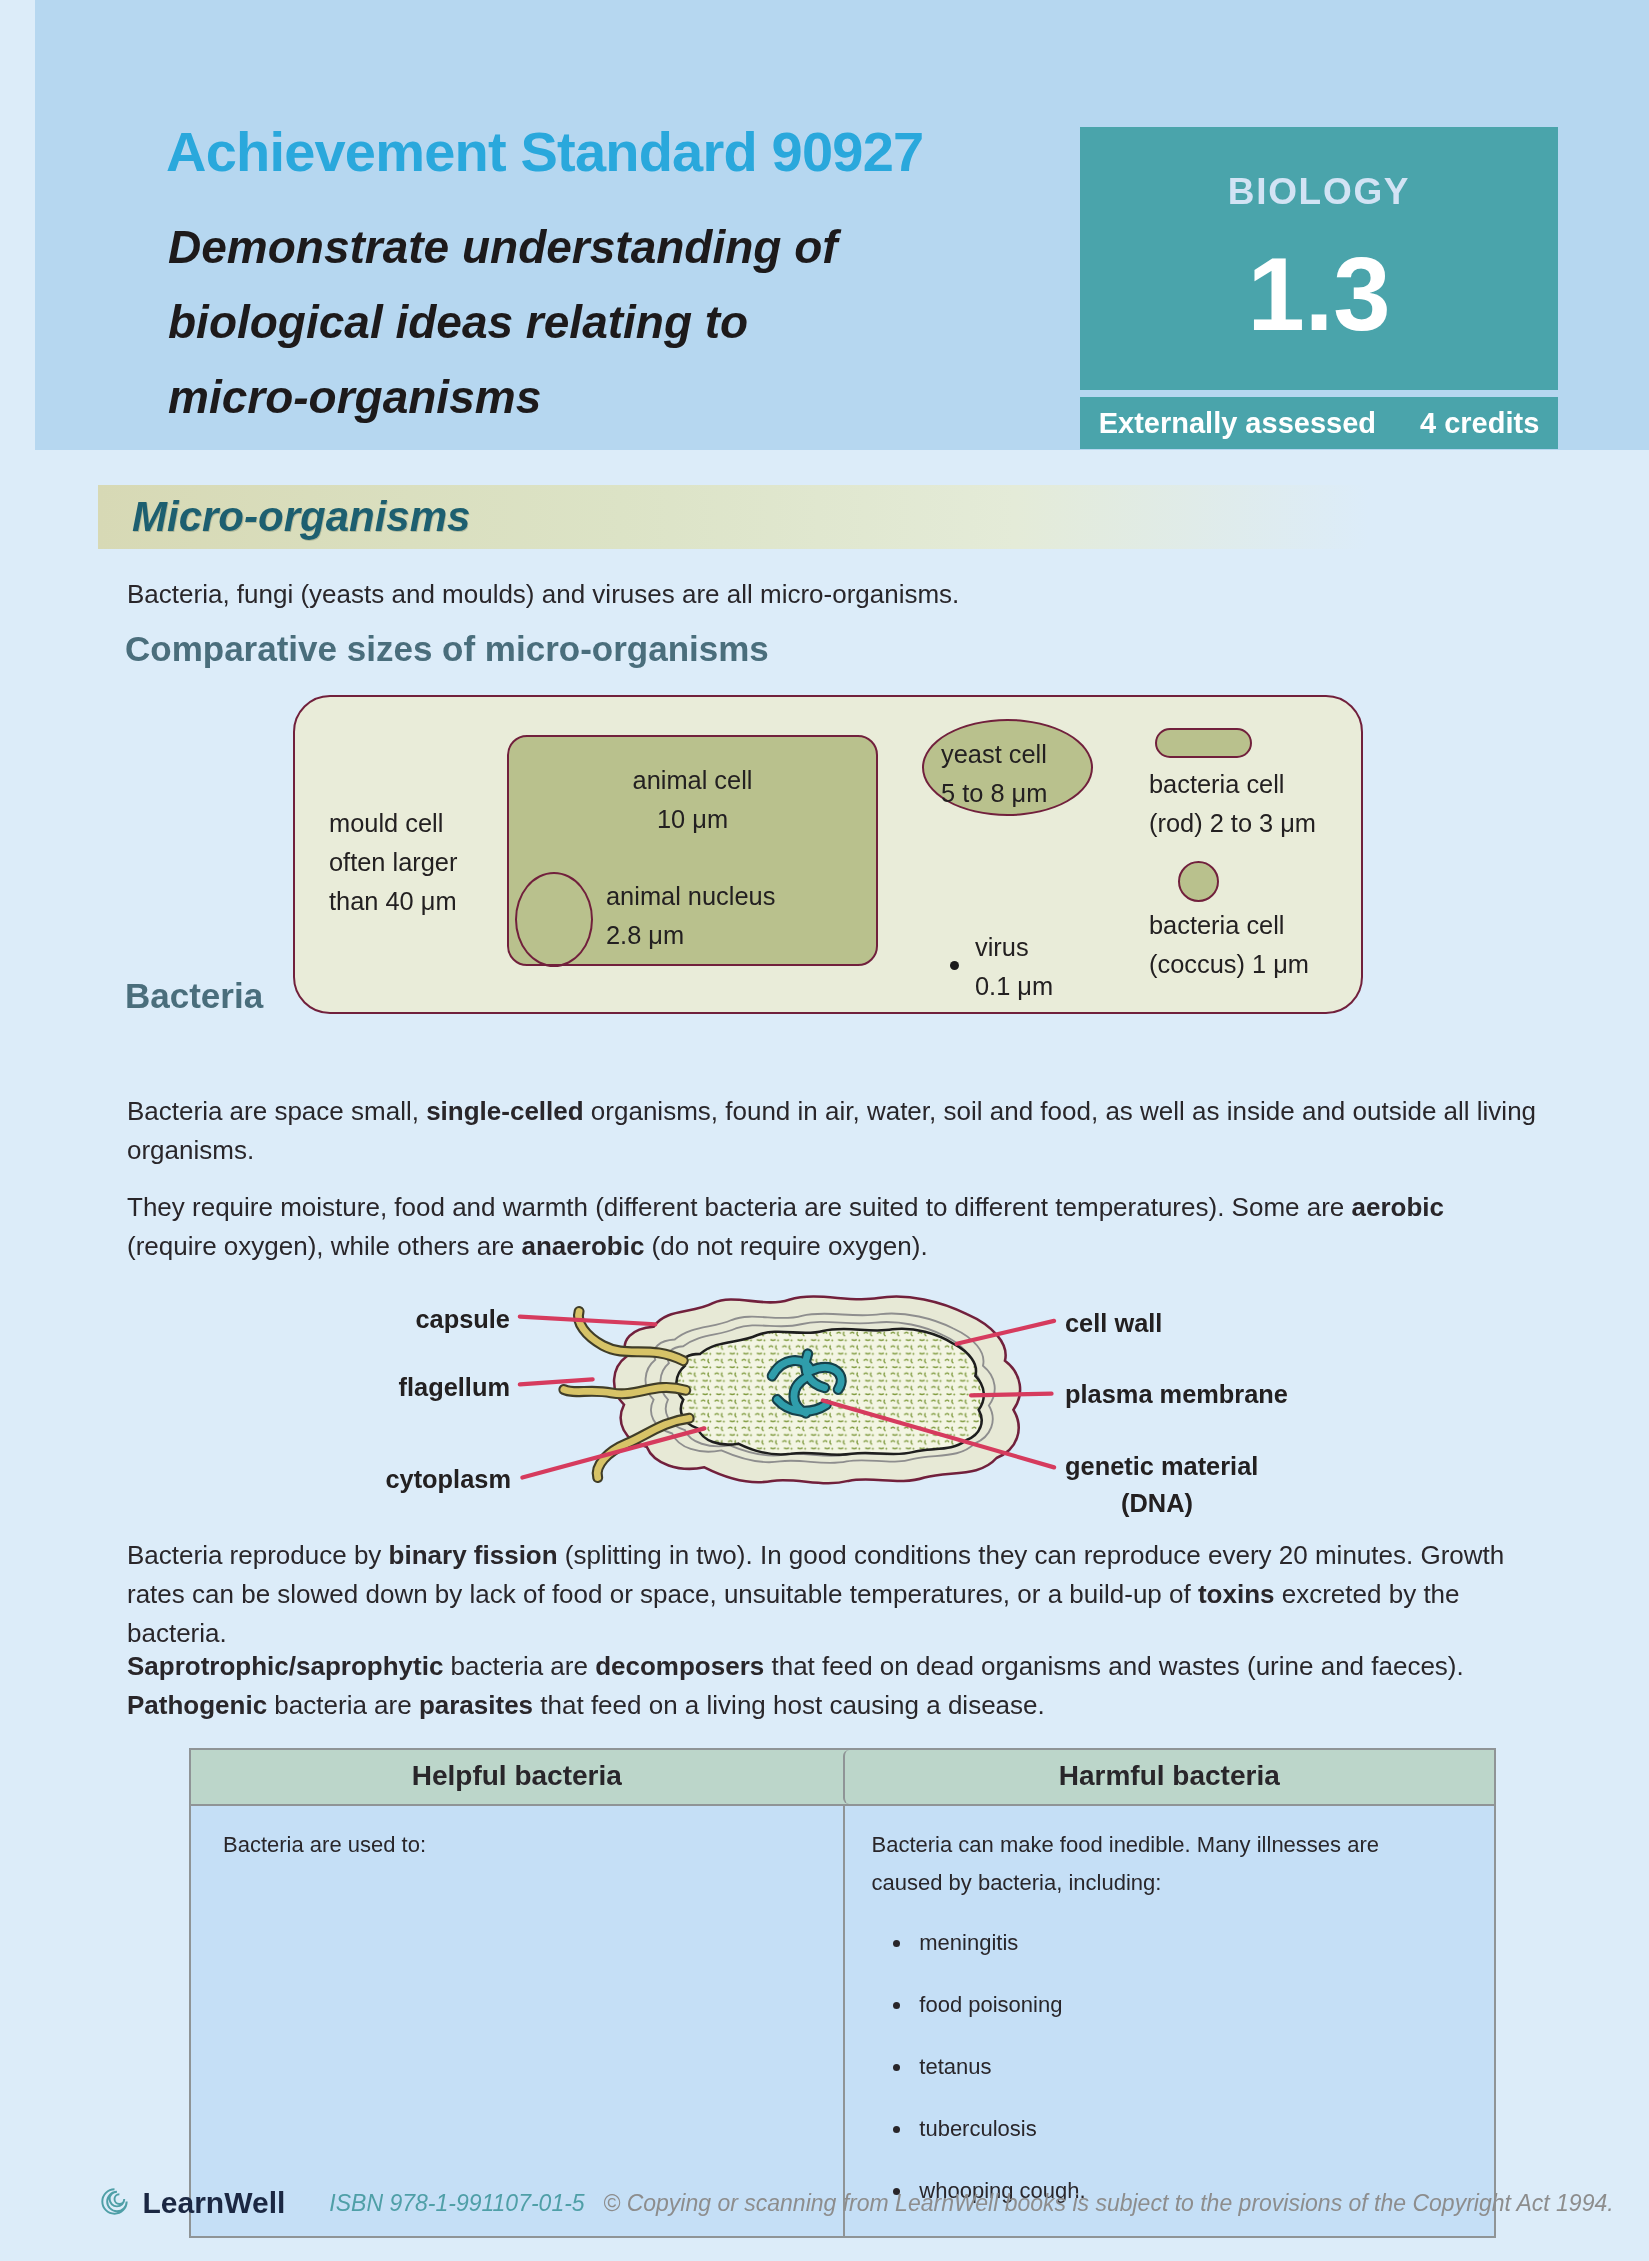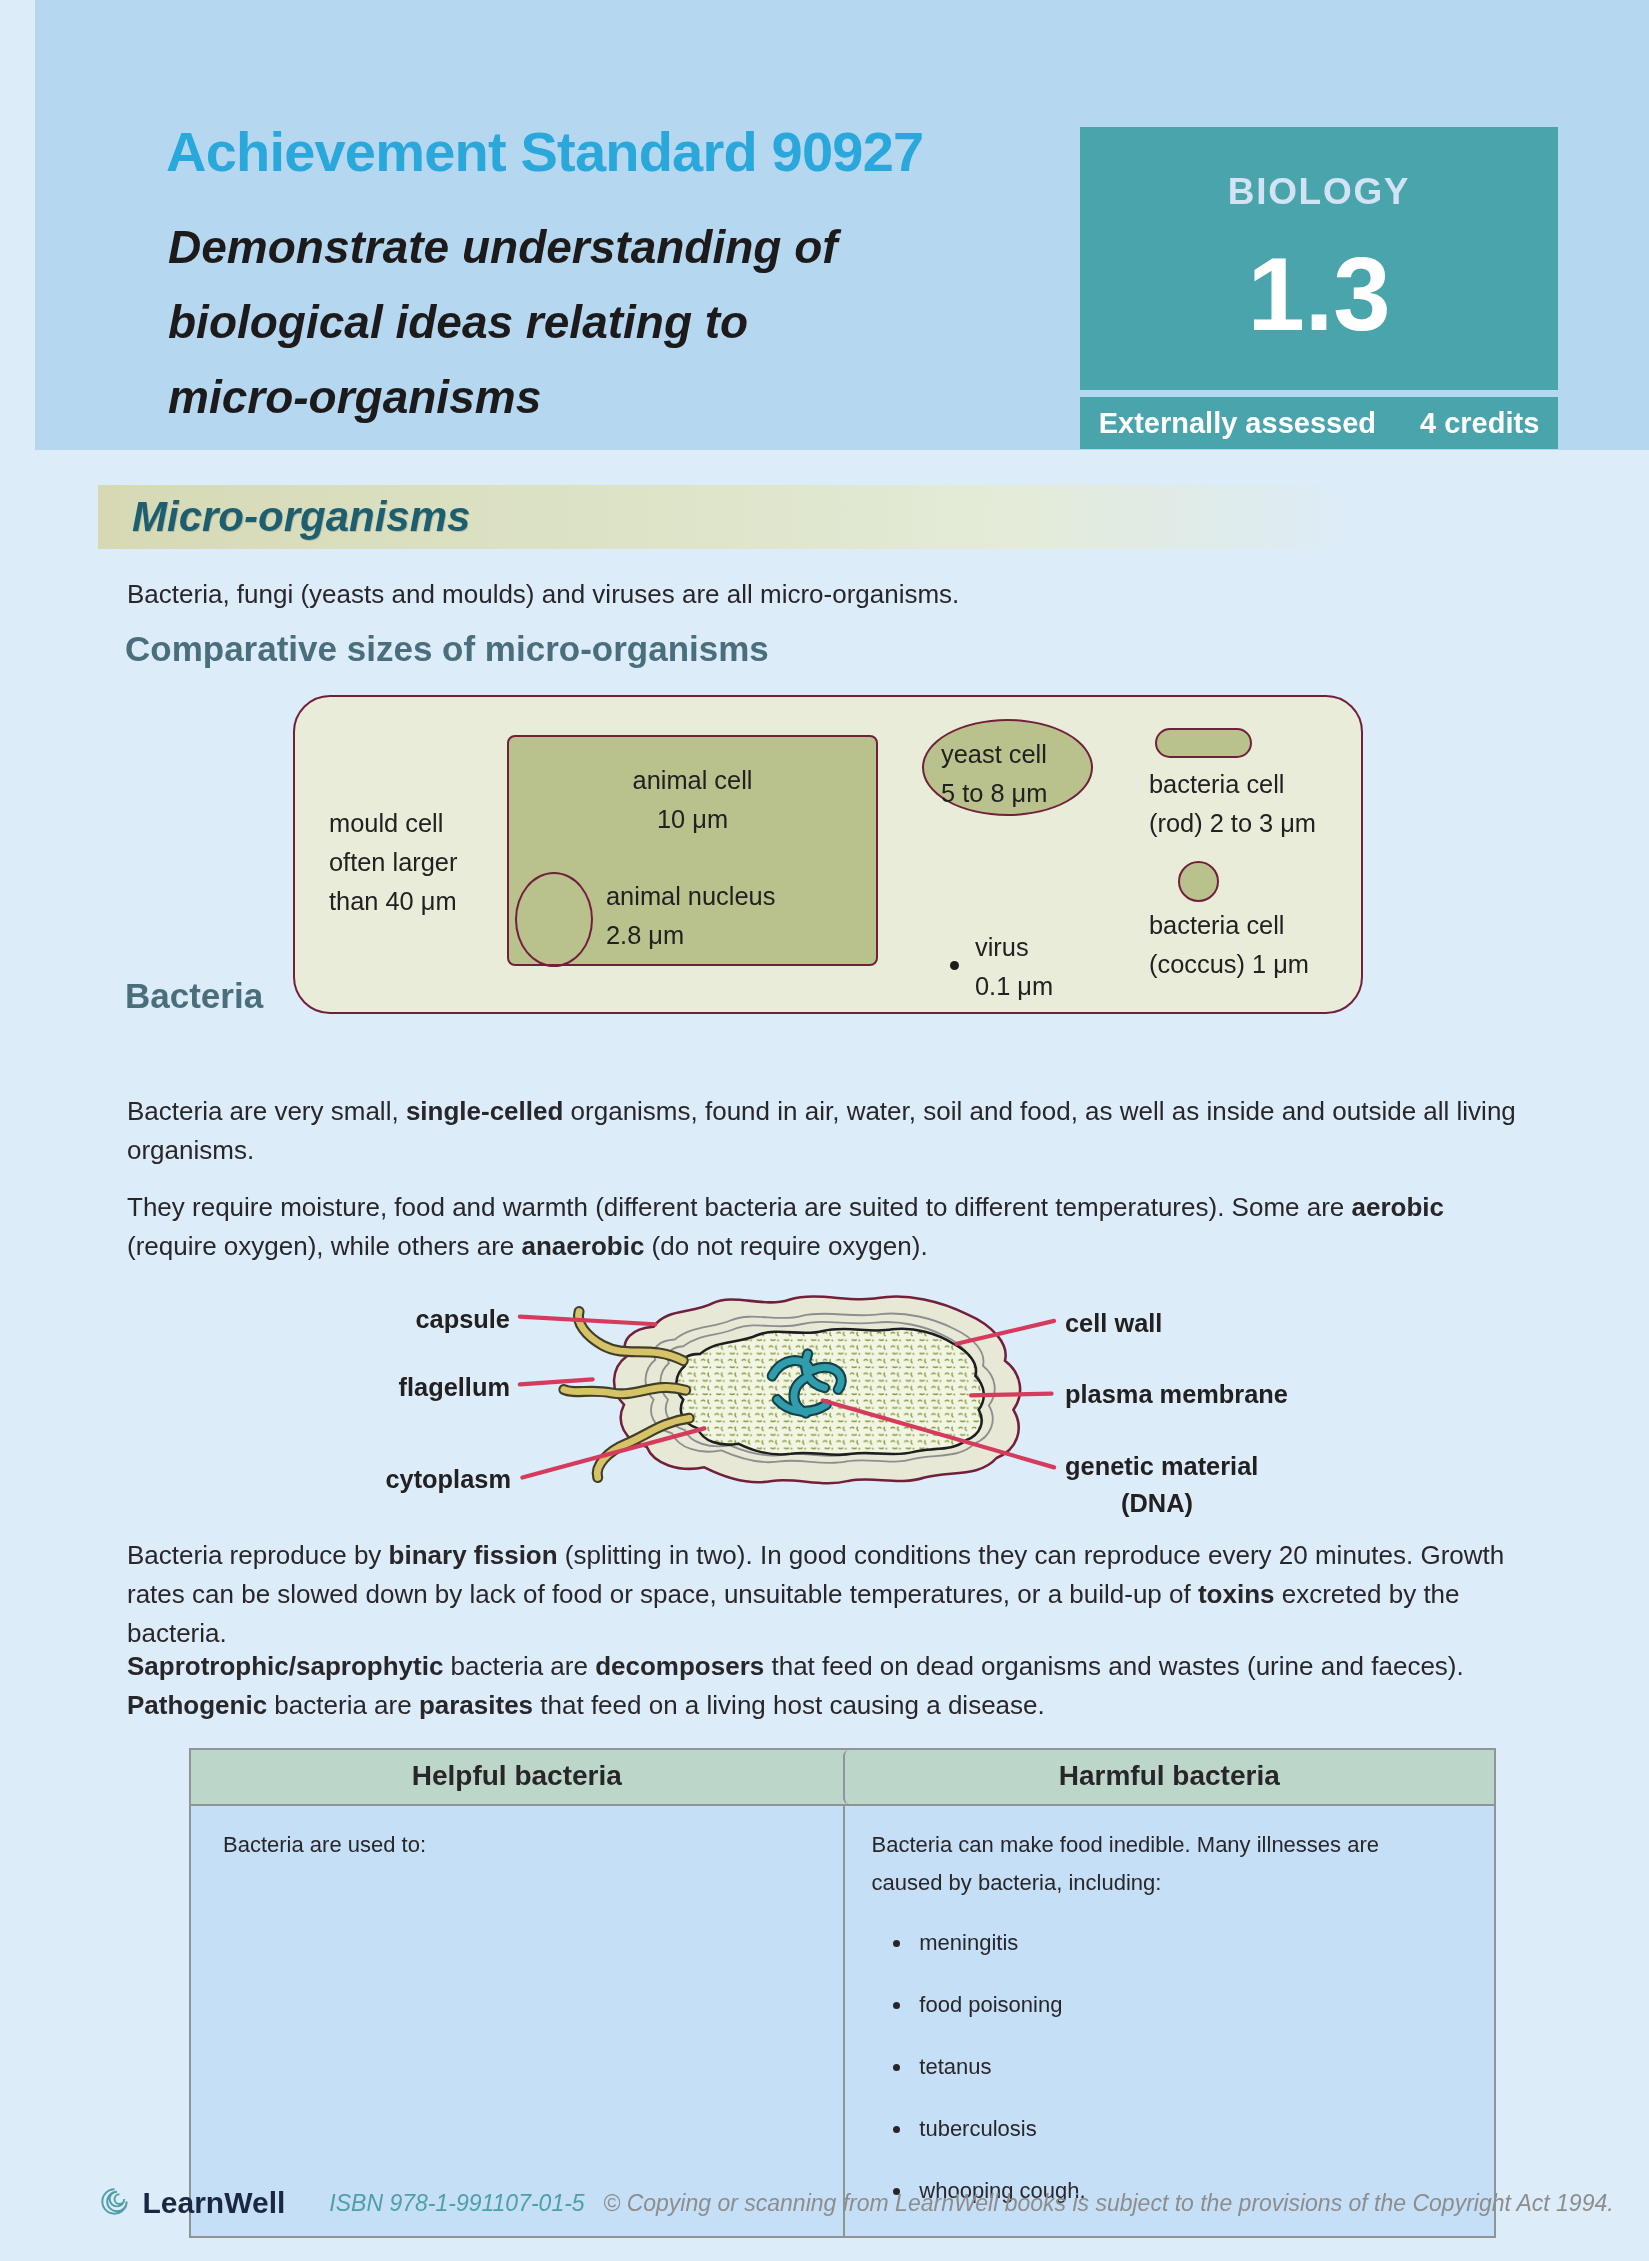--- a/index.html
+++ b/index.html
@@ -31,21 +31,21 @@
 
   .body-text{font-size:26px;line-height:39px;color:var(--ink);}
   b{font-weight:700;}
   .h2{font-size:35px;font-weight:700;color:var(--slate);}
 
   
   .sizes-box{position:absolute;left:293px;top:695px;width:1070px;height:319px;background:var(--pale);
     border:2.5px solid var(--maroon);border-radius:37px;box-sizing:border-box;}
   .dlabel{position:absolute;font-size:25.4px;line-height:39px;color:#232021;}
   .cell-shape{position:absolute;background:var(--olive);border:2.5px solid var(--maroon);box-sizing:border-box;}
-  .animal-rect{left:212px;top:38px;width:371px;height:231px;border-radius:8px;}
+  .animal-rect{left:212px;top:38px;width:371px;height:231px;border-radius:20px;}
   .yeast-ellipse{left:627px;top:22px;width:171px;height:97px;border-radius:50%;}
   .rod-pill{left:860px;top:30.5px;width:97px;height:30.5px;border-radius:15.3px;}
   .coccus-circle{left:883px;top:164px;width:41px;height:41px;border-radius:50%;}
   .nucleus{position:absolute;left:220px;top:175px;width:78px;height:95px;border:2.5px solid var(--maroon);border-radius:50%;box-sizing:border-box;}
   .virus-dot{position:absolute;left:655px;top:264px;width:9.3px;height:9.3px;background:#1c1c1c;border-radius:50%;}
 
   
   .bact-diagram{position:absolute;left:0;top:1276px;width:1650px;height:271px;font-weight:bold;}
   .blabel{position:absolute;font-size:25.4px;line-height:30.5px;color:#232021;}
 
@@ -137,21 +137,21 @@
 
     <div class="virus-dot"></div>
     <div class="dlabel" style="left:680px;top:231px;">
       <div>virus</div>
       <div>0.1 μm</div>
     </div>
   </div>
 
   <div class="abs h2" style="left:125px;top:976px;">Bacteria</div>
 
-  <div class="abs body-text" style="left:127px;top:1092px;width:1412px;"><span>Bacteria are very small, </span><b>single-celled</b><span> organisms, found in air, water, soil and food, as well as inside and outside all living organisms.</span></div>
+  <div class="abs body-text" style="left:127px;top:1092px;width:1412px;"><span>Bacteria are space small, </span><b>single-celled</b><span> organisms, found in air, water, soil and food, as well as inside and outside all living organisms.</span></div>
   <div class="abs body-text" style="left:127px;top:1182px;width:1412px;margin-top:6px;"><span>They require moisture, food and warmth (different bacteria are suited to different temperatures). Some are </span><b>aerobic</b><span> (require oxygen), while others are </span><b>anaerobic</b><span> (do not require oxygen).</span></div>
 
   <div class="bact-diagram">
     <svg width="594" height="254" viewBox="0 0 700 300" style="position:absolute;left:509px;top:0;">
       <defs>
         <pattern id="stipple" width="16" height="16" patternUnits="userSpaceOnUse">
           <rect width="16" height="16" fill="#f3f5e3"></rect>
           <path d="M2 4 q3 -3 5 0" stroke="#7f9a3f" stroke-width="1.6" fill="none"></path>
           <path d="M11 2 q-2 3 1 5" stroke="#7f9a3f" stroke-width="1.6" fill="none"></path>
           <path d="M4 11 q3 2 6 0" stroke="#7f9a3f" stroke-width="1.6" fill="none"></path>

